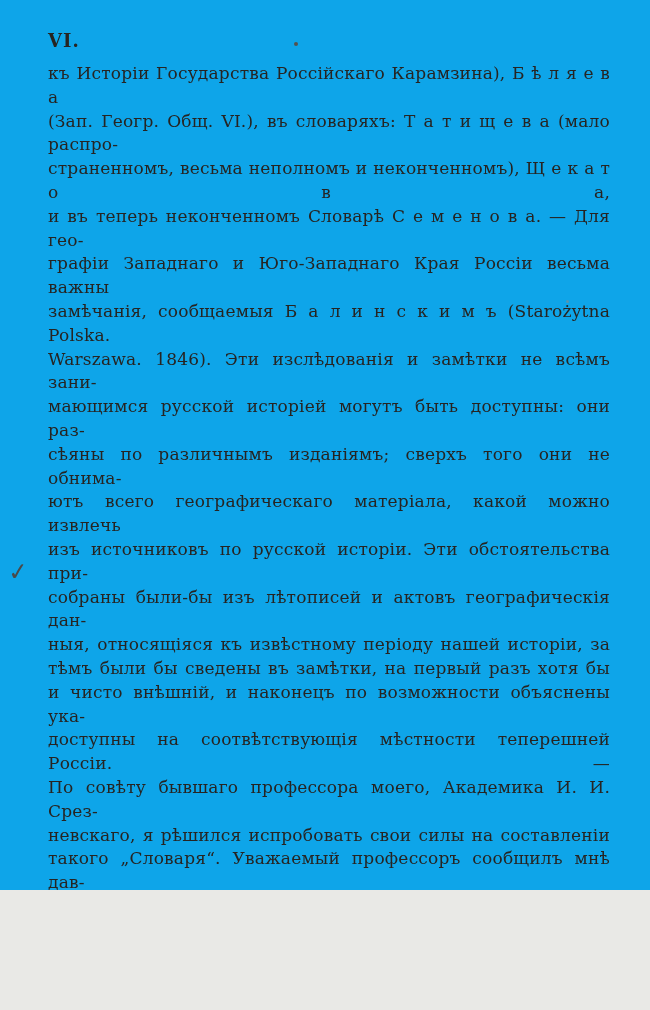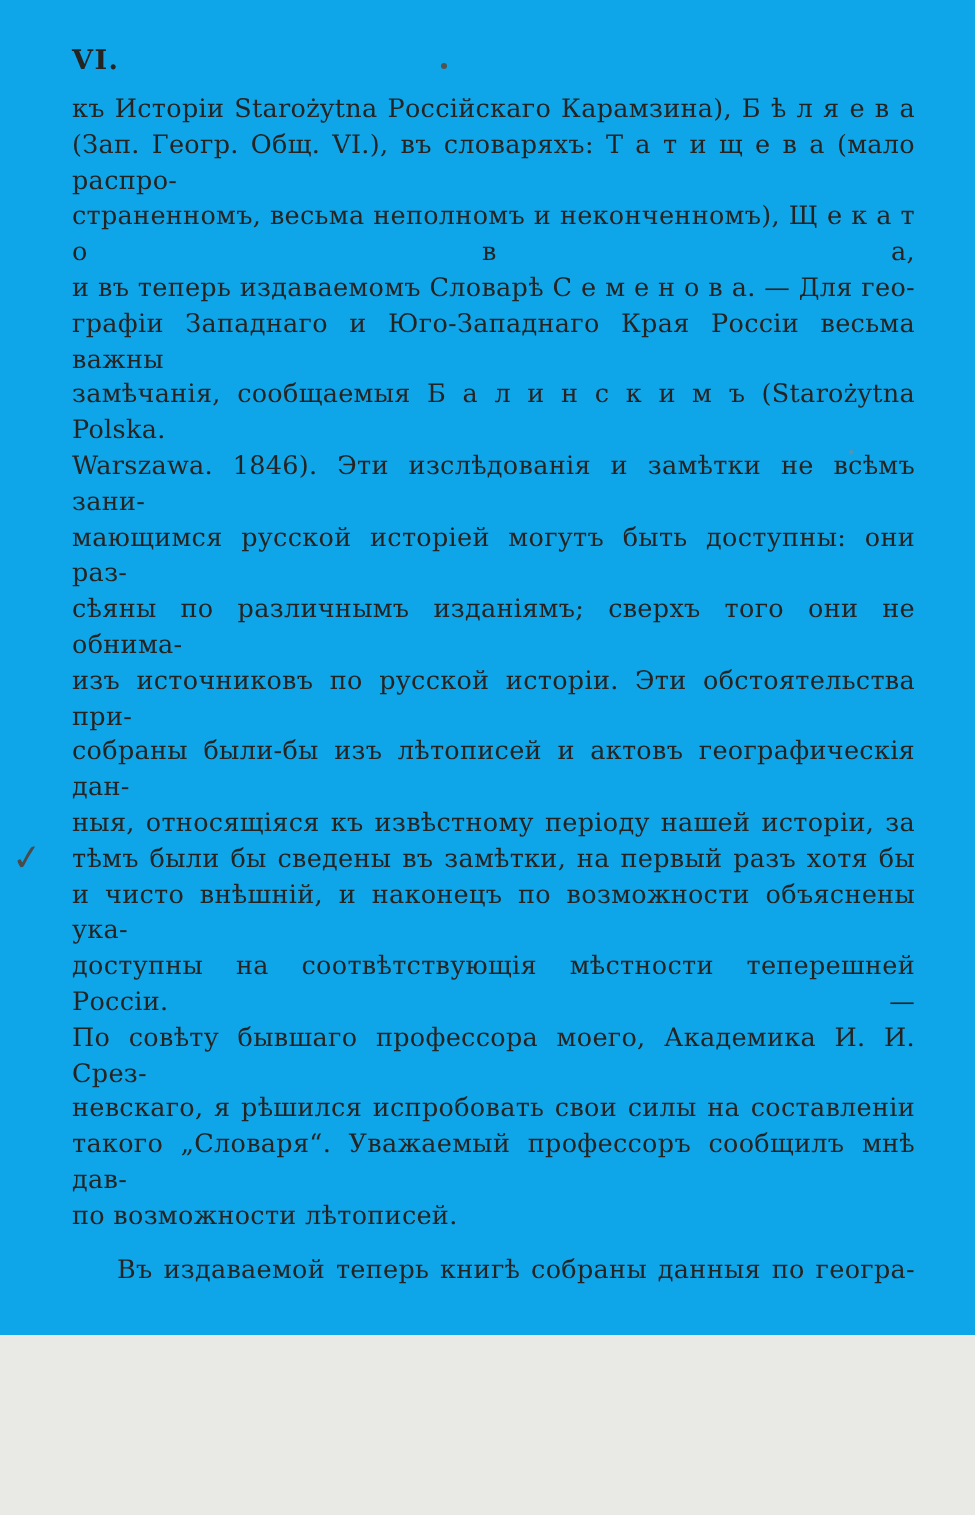--- a/index.html
+++ b/index.html
@@ -81,29 +81,30 @@
 </head>
 <body>
 
 <div class="page">
   <div class="page-number">VI.</div>
 
   <div class="margin-mark">✓</div>
 
   <div class="page-text">
       <div class="para">
-        <div class="line">къ Исторіи Starożytna Россійскаго Карамзина), Б ѣ л я е в а</div>
+        <div class="line">къ Исторіи Государства Россійскаго Карамзина), Б ѣ л я е в а</div>
         <div class="line">(Зап. Геогр. Общ. VI.), въ словаряхъ: Т а т и щ е в а (мало распро-</div>
         <div class="line">страненномъ, весьма неполномъ и неконченномъ), Щ е к а т о в а,</div>
-        <div class="line">и въ теперь издаваемомъ Словарѣ С е м е н о в а. — Для гео-</div>
+        <div class="line">и въ теперь неконченномъ Словарѣ С е м е н о в а. — Для гео-</div>
         <div class="line">графіи Западнаго и Юго-Западнаго Края Россіи весьма важны</div>
         <div class="line">замѣчанія, сообщаемыя Б а л и н с к и м ъ (Starożytna Polska.</div>
         <div class="line">Warszawa. 1846). Эти изслѣдованія и замѣтки не всѣмъ зани-</div>
         <div class="line">мающимся русской исторіей могутъ быть доступны: они раз-</div>
         <div class="line">сѣяны по различнымъ изданіямъ; сверхъ того они не обнима-</div>
+        <div class="line">ютъ всего географическаго матеріала, какой можно извлечь</div>
         <div class="line">изъ источниковъ по русской исторіи. Эти обстоятельства при-</div>
         <div class="line">собраны были-бы изъ лѣтописей и актовъ географическія дан-</div>
         <div class="line">ныя, относящіяся къ извѣстному періоду нашей исторіи, за</div>
         <div class="line">тѣмъ были бы сведены въ замѣтки, на первый разъ хотя бы</div>
         <div class="line">и чисто внѣшній, и наконецъ по возможности объяснены ука-</div>
         <div class="line">доступны на соотвѣтствующія мѣстности теперешней Россіи. —</div>
         <div class="line">По совѣту бывшаго профессора моего, Академика И. И. Срез-</div>
         <div class="line">невскаго, я рѣшился испробовать свои силы на составленіи</div>
         <div class="line">такого „Словаря“. Уважаемый профессоръ сообщилъ мнѣ дав-</div>
         <div class="line last">по возможности лѣтописей.</div>

